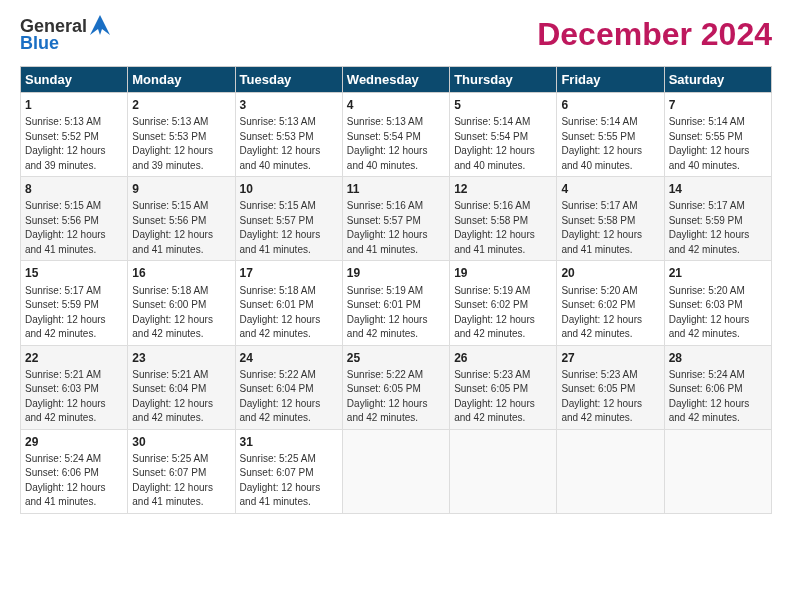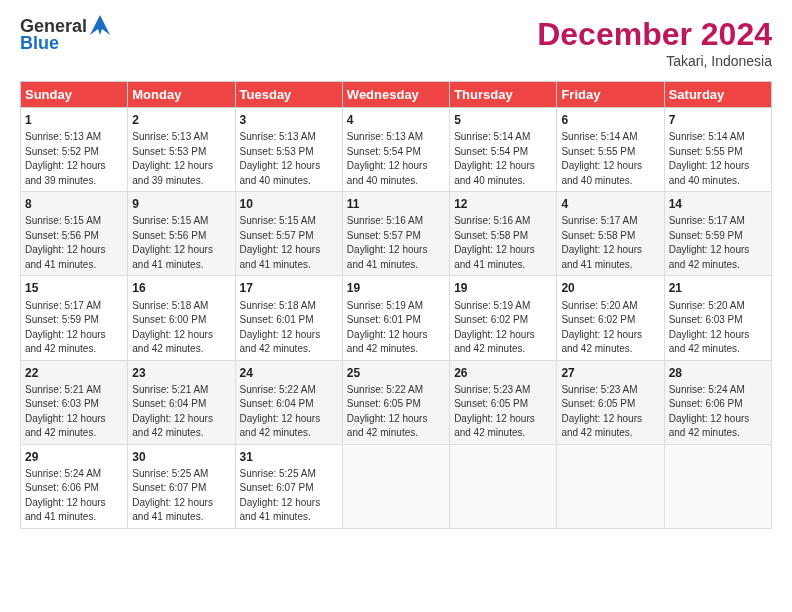--- a/index.html
+++ b/index.html
@@ -37,21 +37,21 @@
     .location {
       font-size: 14px;
       color: #444;
     }
     table {
       width: 100%;
       border-collapse: collapse;
       table-layout: fixed;
     }
     thead tr {
-      background-color: #ef4444;
+      background-color: #0c4a6e;
       color: white;
     }
     thead th {
       padding: 5px 4px;
       font-size: 13px;
       font-weight: bold;
       text-align: left;
       border: 1px solid #ccc;
     }
     tbody tr {
@@ -96,21 +96,20 @@
           <span class="logo-general" style="font-size:18px;font-weight:bold;">General</span>
           <svg width="20" height="20" viewBox="0 0 20 20" style="margin-left:3px;margin-top:-4px;">
             <polygon points="0,20 10,0 20,20 12,14 10,20 8,14" fill="#1a6fc4"></polygon>
           </svg>
         </div>
         <div class="logo-blue" style="font-size:18px;font-weight:bold;margin-top:-4px;">Blue</div>
       </div>
     </div>
     <div class="title-block">
       <div class="month-title">December 2024</div>
-      <div class="location">Takari, Indonesia</div>
     </div>
   </div>
 
   <table>
     <thead>
       <tr>
         <th>Sunday</th>
         <th>Monday</th>
         <th>Tuesday</th>
         <th>Wednesday</th>

